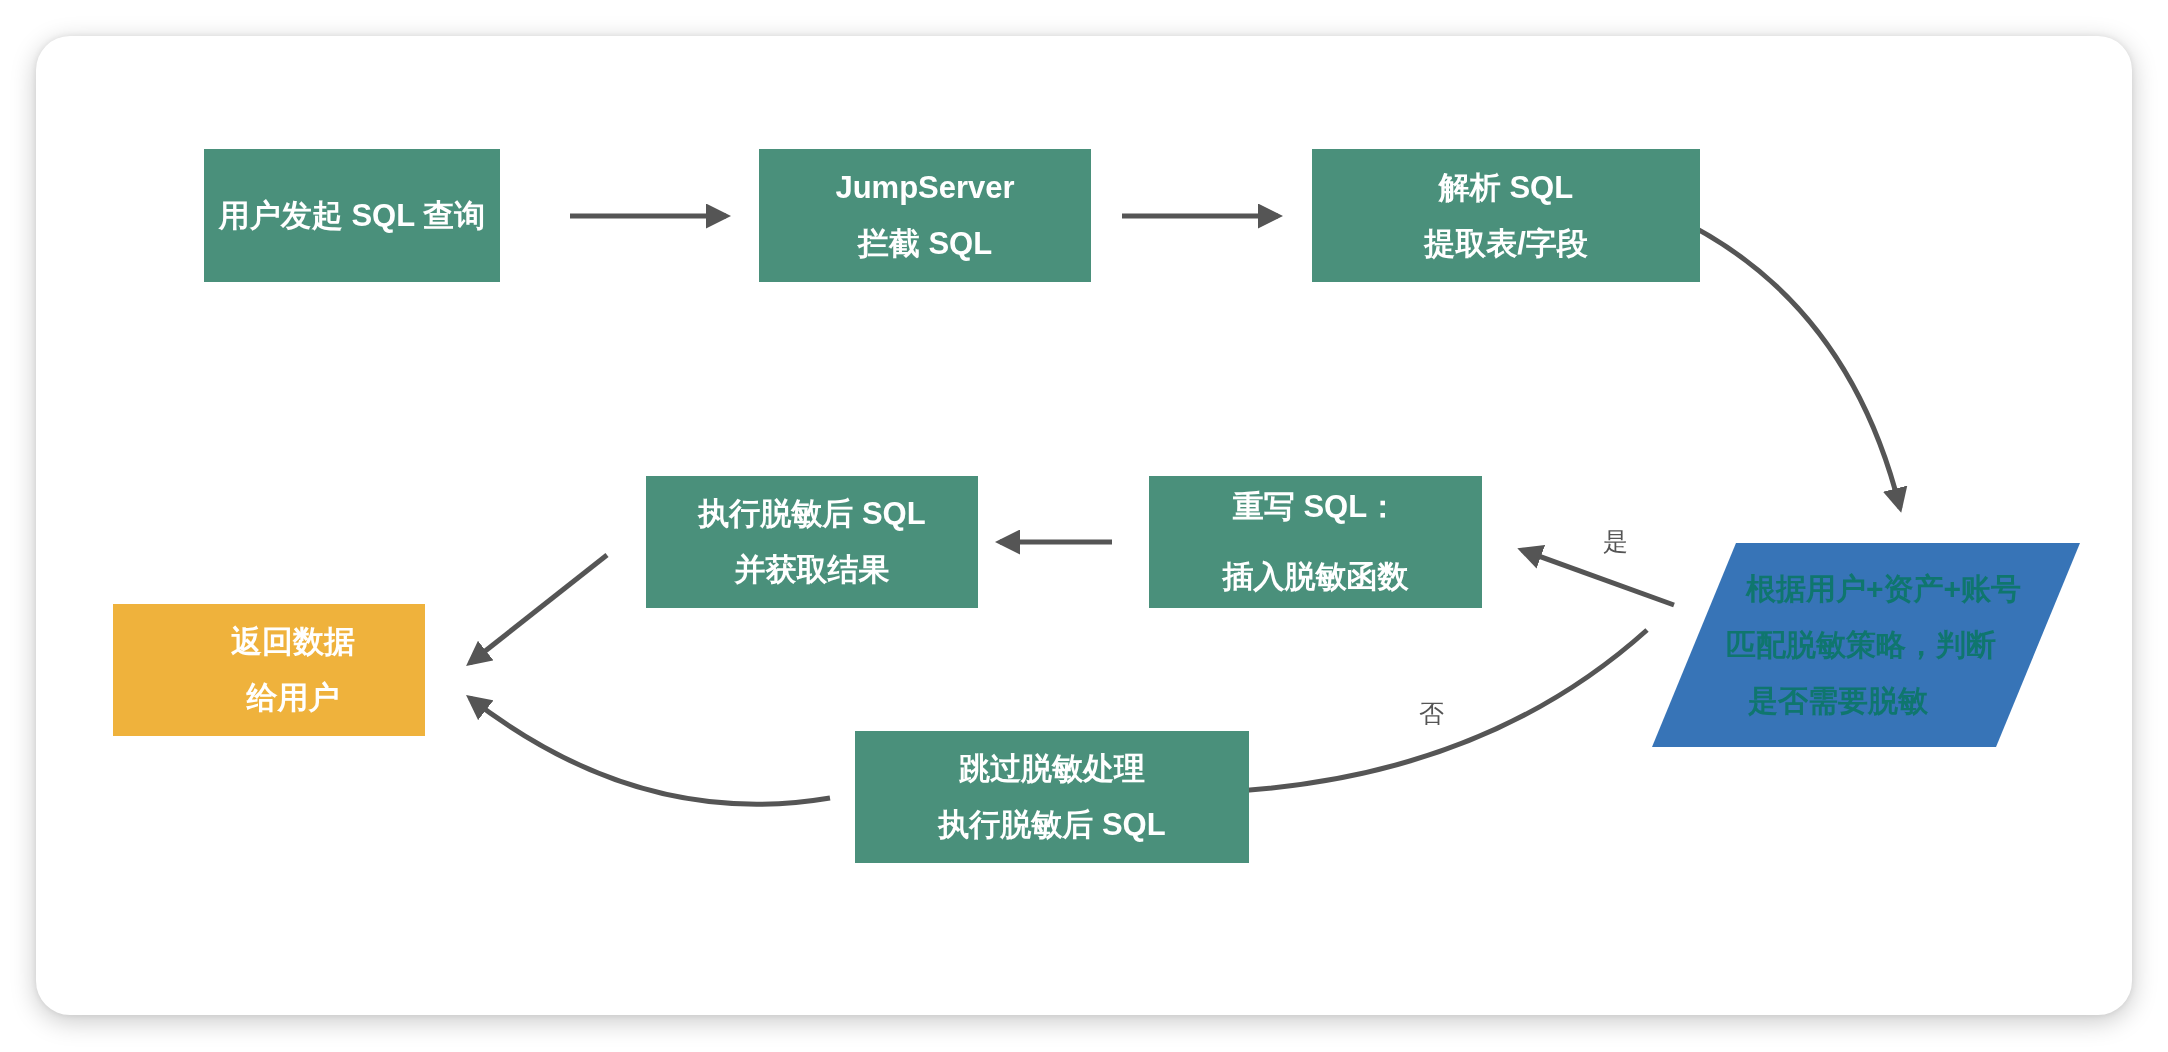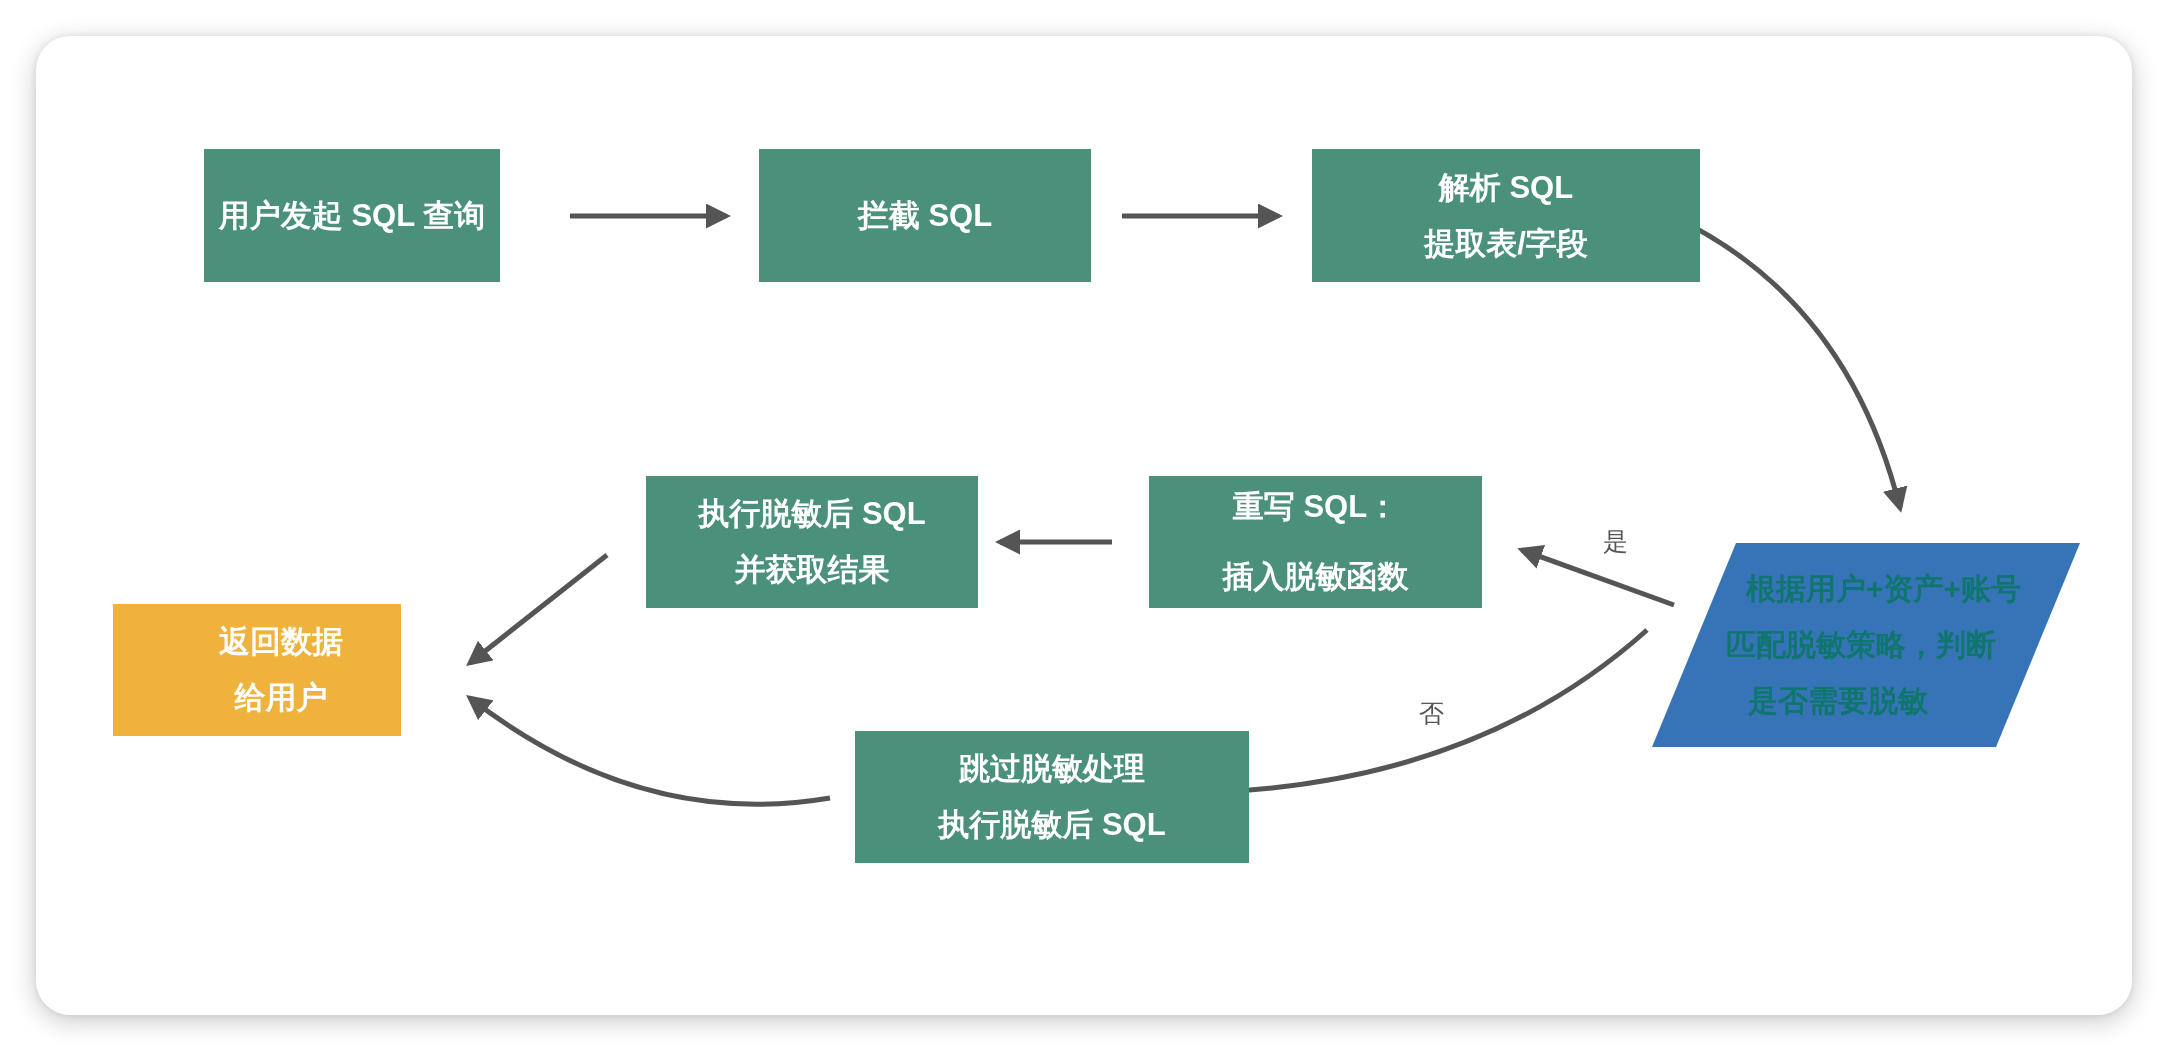--- a/index.html
+++ b/index.html
@@ -57,20 +57,21 @@
   <path d="M1112,542 L1000,542" stroke="#555" stroke-width="5" fill="none" marker-end="url(#ah)"></path>
   <path d="M607,555 L470,663" stroke="#555" stroke-width="5" fill="none" marker-end="url(#ah)"></path>
   <path d="M830,798 Q640,830 470,698" stroke="#555" stroke-width="5" fill="none" marker-end="url(#ah)"></path>
 </svg>
 
 <div class="node green" style="left:204px;top:149px;width:296px;height:133px;">
   <span>用户发起 SQL 查询</span>
 </div>
 
 <div class="node green" style="left:759px;top:149px;width:332px;height:133px;">
+  <span>JumpServer</span>
   <span>拦截 SQL</span>
 </div>
 
 <div class="node green" style="left:1312px;top:149px;width:388px;height:133px;">
   <span>解析 SQL</span>
   <span>提取表/字段</span>
 </div>
 
 <div class="decision-text">
   <span style="padding-left:94px;">根据用户+资产+账号</span>
@@ -86,19 +87,19 @@
 <div class="node green" style="left:630px;top:476px;width:332px;height:132px;margin-left:16px;">
   <span>执行脱敏后 SQL</span>
   <span>并获取结果</span>
 </div>
 
 <div class="node green" style="left:855px;top:731px;width:394px;height:132px;">
   <span>跳过脱敏处理</span>
   <span>执行脱敏后 SQL</span>
 </div>
 
-<div class="node orange" style="left:113px;top:604px;width:288px;height:132px;padding-left:48px;">
+<div class="node orange" style="left:113px;top:604px;width:312px;height:132px;padding-left:48px;">
   <span>返回数据</span>
   <span>给用户</span>
 </div>
 
 <div class="edge-label" style="left:1603px;top:525px;">是</div>
 <div class="edge-label" style="left:1419px;top:697px;">否</div>
 
 </body></html>

